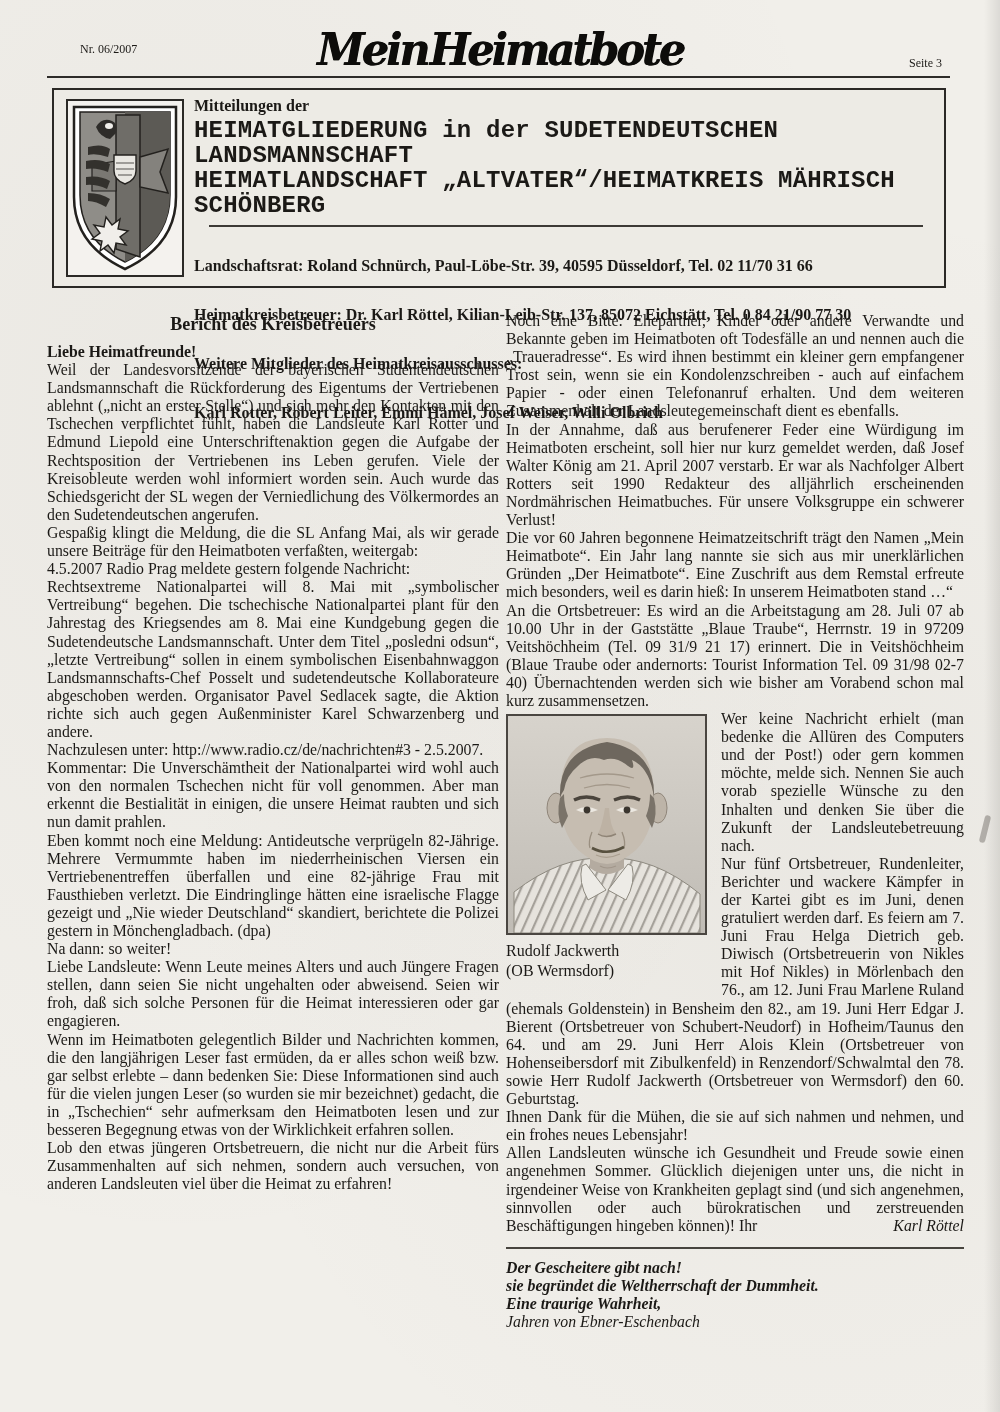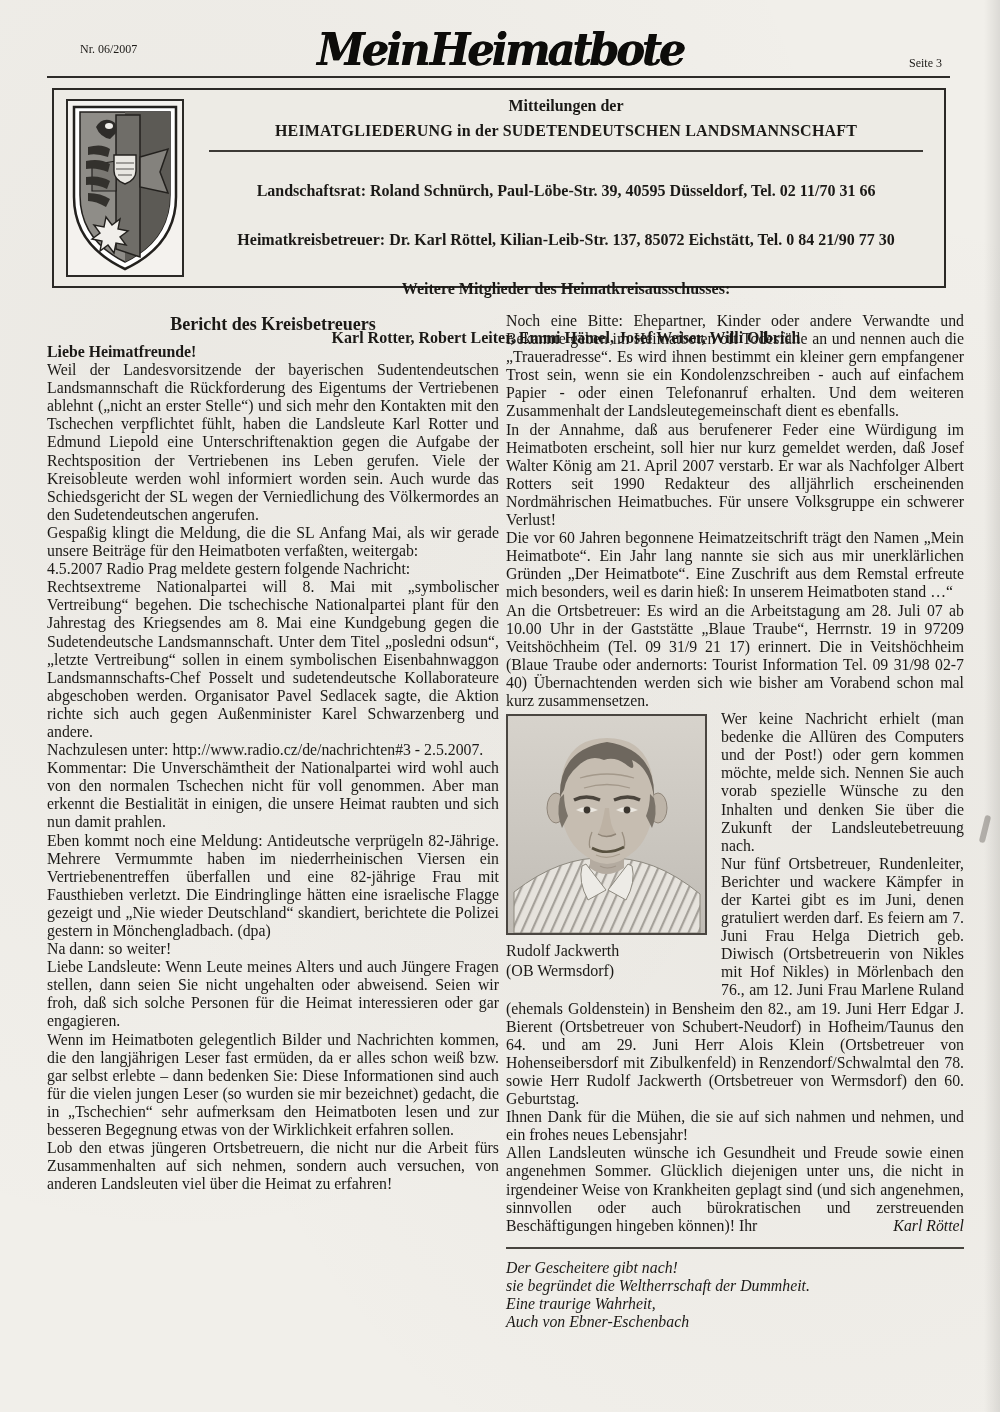--- a/index.html
+++ b/index.html
@@ -30,23 +30,23 @@
     text-shadow:0.6px 0 #0d0c0a; transform:scaleY(1.04);
   }
   .masthead-rule { position:absolute; left:47px; width:903px; top:76px; height:2px; background:#2e2c29; }
 
   
   .header-box {
     position:absolute; left:52px; top:88px; width:890px; height:196px;
     border:2px solid #2b2926; background:#edebe5;
   }
   .arms { position:absolute; left:12px; top:9px; width:118px; height:178px; }
-  .hb-content { position:absolute; left:140px; right:6px; top:7px; text-align:center; font-weight:bold; }
+  .hb-content { position:absolute; left:140px; right:6px; top:7px; font-weight:bold; }
   .hb-line1 { font-size:16px; margin-bottom:3px; }
-  .hb-line2, .hb-line3 { font-size:16px; line-height:25px; letter-spacing:0.2px; }
+  .hb-line2, .hb-line3 { font-size:24px; line-height:25px; letter-spacing:0.2px;font-family:Liberation Mono, monospace; }
   .hb-divider { width:96%; height:2px; background:#3d3a36; margin:7px auto 7px; }
   .hb-contact { font-size:16px; line-height:21px;margin-top:28px; }
 
   
   .col { position:absolute; top:312px; }
   .col p { margin:0; text-align:justify; font-size:15.8px; line-height:18.1px; hyphens:auto; }
   .col-left  { left:47px;  width:452px; }
   .col-right { left:506px; width:458px; }
   .report-heading { margin:2px 0 8px; text-align:center; font-size:18px; font-weight:bold; }
   .salutation { font-weight:bold; font-size:16.4px; margin:0; line-height:19px; }
@@ -54,21 +54,21 @@
   
   .photo-figure { float:left; width:201px; margin:4px 14px 2px 0; }
   .photo-frame { width:197px; height:217px; border:2px solid #4a4641; background:#cdc9c2; }
   .photo-frame svg { display:block; }
   .photo-caption { font-size:16px; line-height:20px; margin-top:6px; }
 
   .closing .sig { float:right; font-style:italic;margin-left:16px; }
 
   .end-rule { clear:both; height:2px; background:#47443f; margin:12px 0 10px; }
   .quote { text-align:center; }
-  .quote-line { font-weight:normal; font-style:italic; font-size:18.5px; line-height:23.5px; margin:0; }
+  .quote-line { font-weight:bold; font-style:italic; font-size:18.5px; line-height:23.5px; margin:0; }
   .quote-attr { font-style:italic; font-size:17.5px; line-height:23px; margin:1px 0 0; }
 </style>
 </head>
 <body>
 
 <div class="page">
 
   <span class="issue">Nr. 06/2007</span>
   <h1 class="masthead-title">Mein Heimatbote</h1>
   <span class="pagenum">Seite 3</span>
@@ -97,20 +97,21 @@
           <path d="M40,118 l6,8 8,-6 -2,10 10,2 -8,6 6,8 -10,-2 -2,10 -6,-8 -8,6 2,-10 -10,-2 8,-6 -6,-8 10,2 Z"></path>
         </g>
 
         <path d="M48,56 h22 v16 q0,9 -11,13 q-11,-4 -11,-13 Z" fill="#e9e7e2" stroke="#23211e" stroke-width="1.4"></path>
         <path d="M50,64 h18 M50,70 h18 M52,76 h14" stroke="#55534e" stroke-width="1.2" fill="none"></path>
       </svg>
     </div>
     <div class="hb-content">
       <div class="hb-line1">Mitteilungen der</div>
       <div class="hb-line2">HEIMATGLIEDERUNG in der SUDETENDEUTSCHEN LANDSMANNSCHAFT</div>
+      <div class="hb-line3">HEIMATLANDSCHAFT „ALTVATER“/HEIMATKREIS MÄHRISCH SCHÖNBERG</div>
       <div class="hb-divider"></div>
       <div class="hb-contact">Landschaftsrat: Roland Schnürch, Paul-Löbe-Str. 39, 40595 Düsseldorf, Tel. 02 11/70 31 66</div>
       <div class="hb-contact">Heimatkreisbetreuer: Dr. Karl Röttel, Kilian-Leib-Str. 137, 85072 Eichstätt, Tel. 0 84 21/90 77 30</div>
       <div class="hb-contact">Weitere Mitglieder des Heimatkreisausschusses:</div>
       <div class="hb-contact">Karl Rotter, Robert Leiter, Emmi Hämel, Josef Weiser, Willi Olbrich</div>
     </div>
   </section>
 
   <section class="col col-left">
     <h2 class="report-heading">Bericht des Kreisbetreuers</h2>
@@ -197,18 +198,18 @@
     <p>Ihnen Dank für die Mühen, die sie auf sich nahmen und nehmen, und ein frohes neues Lebensjahr!</p>
 
     <p class="closing"><span>Allen Landsleuten wünsche ich Gesundheit und Freude sowie einen angenehmen Sommer. Glücklich diejenigen unter uns, die nicht in irgendeiner Weise von Krankheiten geplagt sind (und sich angenehmen, sinnvollen oder auch bürokratischen und zerstreuenden Beschäftigungen hingeben können)! Ihr</span> <span class="sig">Karl Röttel</span></p>
 
     <div class="end-rule"></div>
 
     <div class="quote">
       <p class="quote-line">Der Gescheitere gibt nach!</p>
       <p class="quote-line">sie begründet die Weltherrschaft der Dummheit.</p>
       <p class="quote-line">Eine traurige Wahrheit,</p>
-      <p class="quote-attr">Auch von Ebner-Eschenbach</p>
+      <p class="quote-attr">Jahren von Ebner-Eschenbach</p>
     </div>
   </section>
 
   <div class="scan-mark"></div>
 </div>
 
 </body></html>

